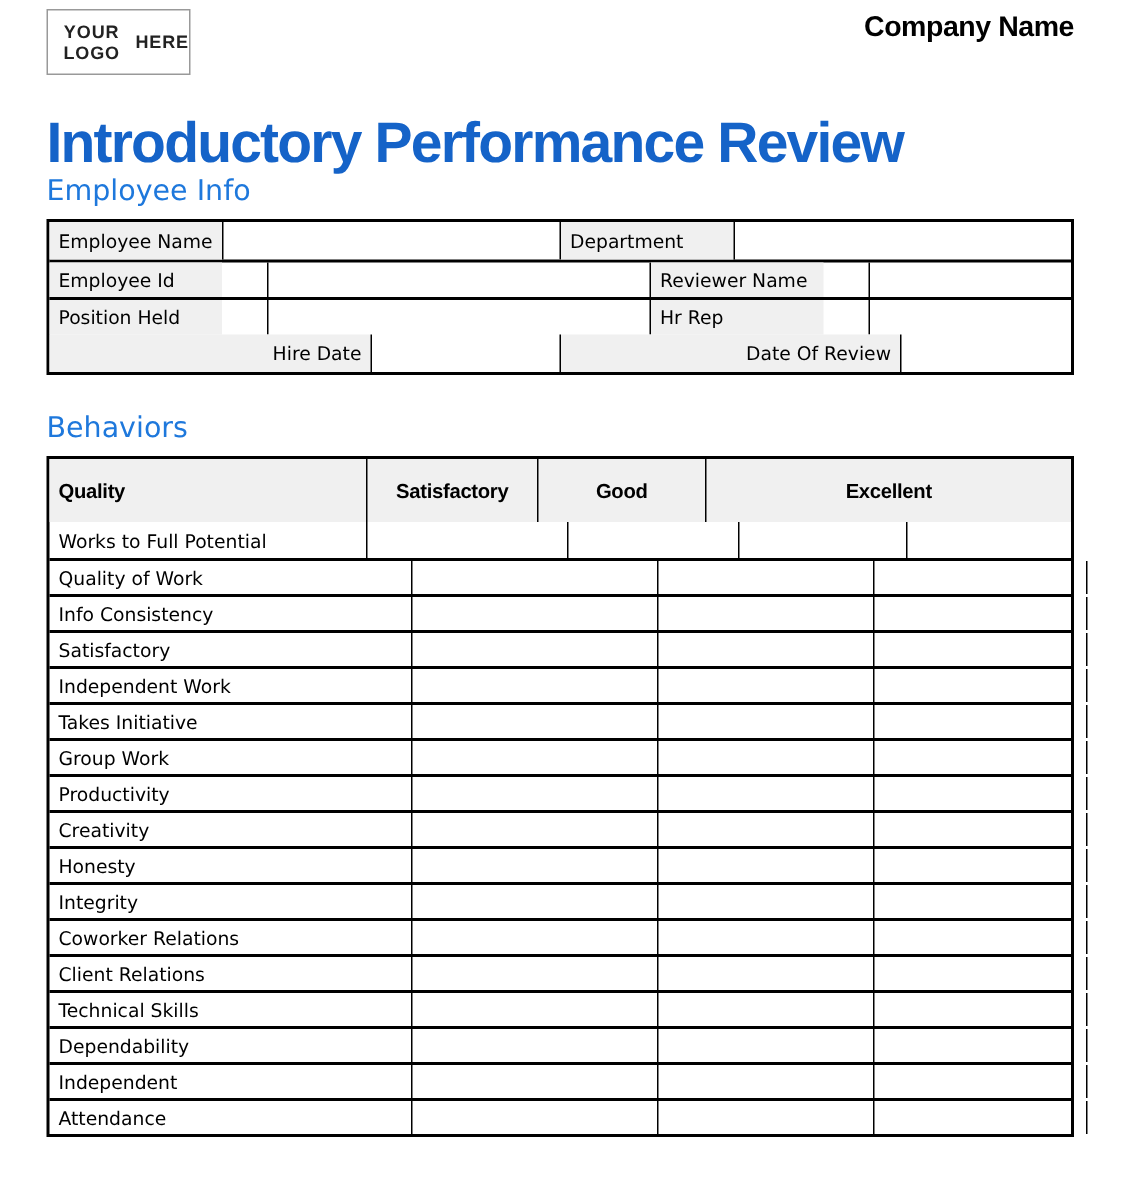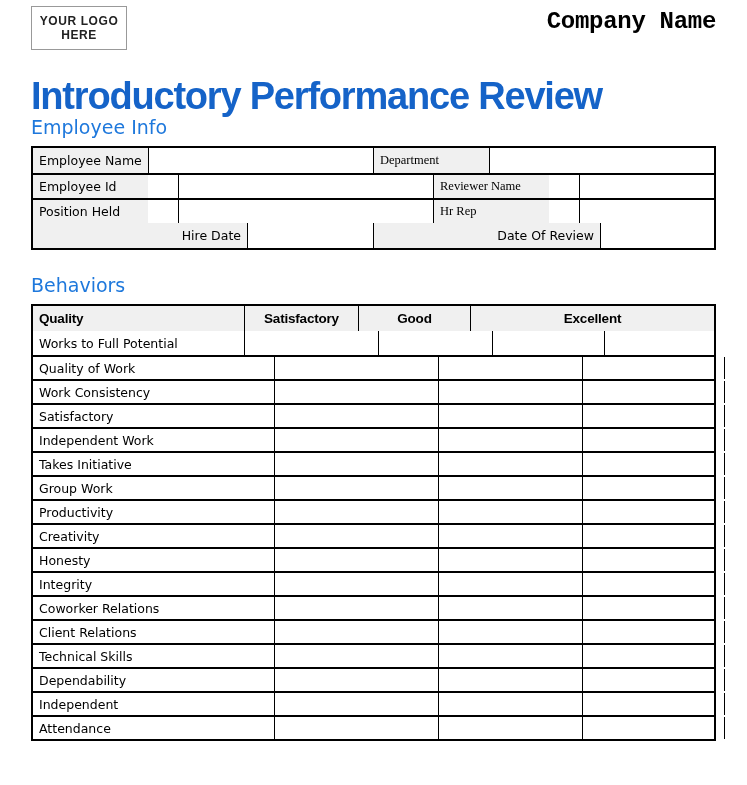--- a/index.html
+++ b/index.html
@@ -13,26 +13,26 @@
   html,body{background:#ffffff;}
   body{
     width:747px;height:785px;overflow:hidden;
     font-family:"DejaVu Sans",sans-serif;color:#000;
   }
   .page{padding:6px 31px 0 31px;width:747px;}
   
   .top-row{display:flex;justify-content:space-between;align-items:flex-start;height:46px;}
   .logo-box{
     width:96px;height:44px;border:1px solid var(--logo-border);
-    display:flex;flex-direction:column;justify-content:center;align-items:center;
+    display:flex;flex-direction:row;justify-content:center;align-items:center;
     font-family:"Liberation Sans",sans-serif;font-weight:bold;font-size:12px;
     letter-spacing:0.6px;color:#222;line-height:14px;text-align:center;
   }
   .company-name{
-    font-family:Liberation Mono, monospace;font-weight:bold;font-size:24px;
+    font-family:Liberation Sans, sans-serif;font-weight:bold;font-size:19px;
     letter-spacing:-0.3px;color:#000;margin-top:2px;
   }
   
   .title{
     margin-top:24px;
     font-family:"Liberation Sans",sans-serif;font-weight:bold;
     font-size:38px;line-height:40px;letter-spacing:-1.2px;
     color:var(--title-blue);
   }
   
@@ -53,32 +53,32 @@
     border-left:1px solid var(--line);
   }
   .cell:first-child{border-left:none;}
   .cell.gray{background:var(--cell-gray);}
   .cell.right{justify-content:flex-end;}
   .cell.center{justify-content:center;padding:0 2px;}
   .cell.flex1{flex:1 1 auto;}
   
   .w115{width:115px;flex:none;}
   .w225{width:225px;flex:none;}
-  .w116{width:116px;flex:none;font-family:Liberation Serif, serif;}
+  .w116{width:116px;flex:none;}
   .w214{width:214px;flex:none;}
   .w126{width:126px;flex:none;}
   .w227{width:227px;flex:none;}
   
   .w211{width:211px;flex:none;}
   .w134{width:134px;flex:none;}
   .w114{width:114px;flex:none;text-align:center;}
   .w112{width:112px;flex:none;}
   
   .beh .row{height:24px;}
-  .beh .row.header-row{height:25px;}
+  .beh .row.header-row{height:42px;}
   .hdr{
     font-family:"Liberation Sans",sans-serif;font-weight:bold;
     font-size:13.5px;letter-spacing:-0.2px;background:var(--cell-gray);
   }
 </style>
 </head>
 <body>
 
 <div class="page">
 
@@ -141,21 +141,21 @@
           <div class="cell flex1"></div>
         </div>
         <div class="row">
           <div class="cell w211">Quality of Work</div>
           <div class="cell w134"></div>
           <div class="cell w114"></div>
           <div class="cell w112"></div>
           <div class="cell flex1"></div>
         </div>
         <div class="row">
-          <div class="cell w211">Work Consistency</div>
+          <div class="cell w211">Info Consistency</div>
           <div class="cell w134"></div>
           <div class="cell w114"></div>
           <div class="cell w112"></div>
           <div class="cell flex1"></div>
         </div>
         <div class="row">
           <div class="cell w211">Satisfactory</div>
           <div class="cell w134"></div>
           <div class="cell w114"></div>
           <div class="cell w112"></div>

